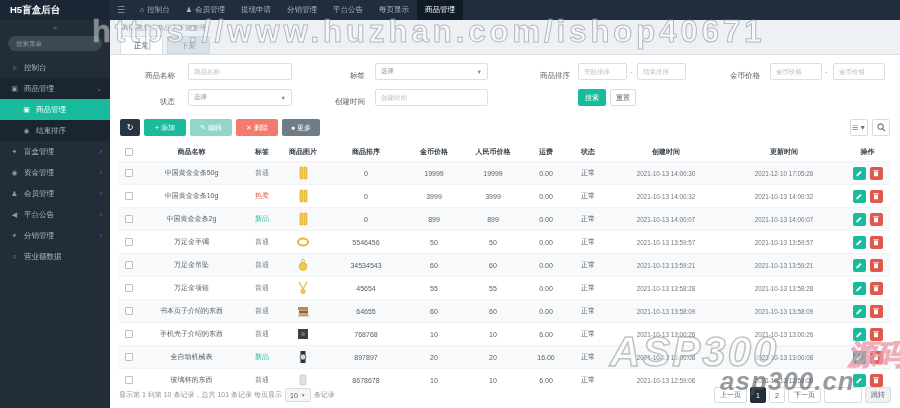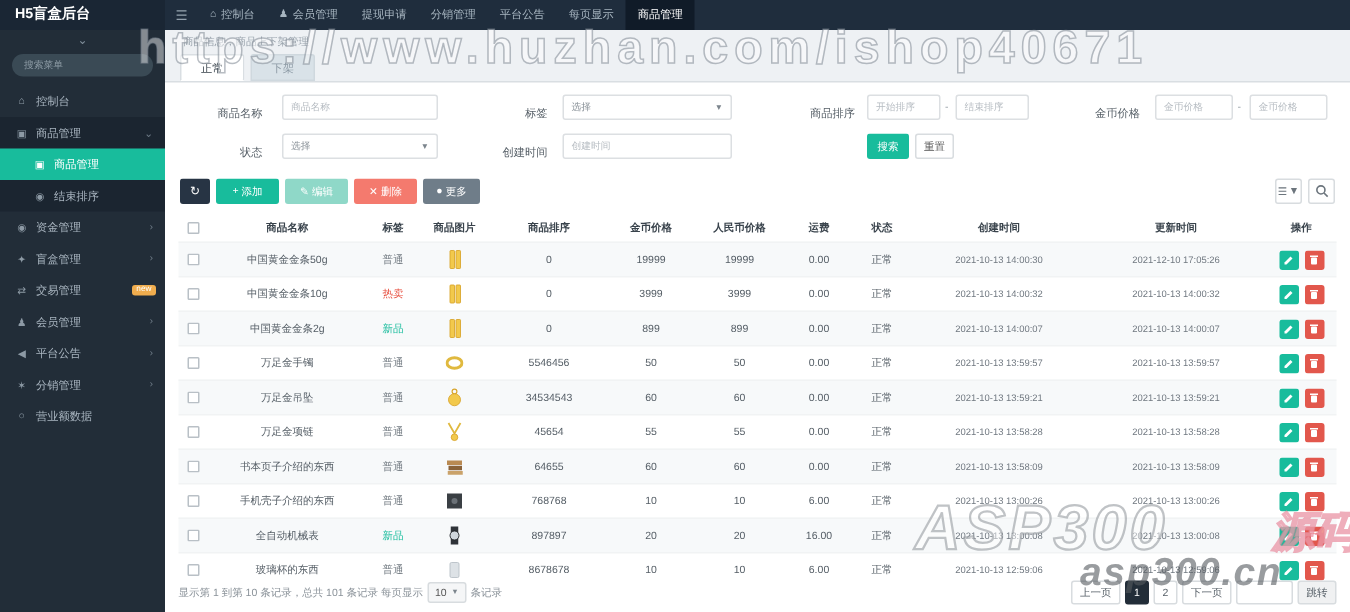--- a/index.html
+++ b/index.html
@@ -138,33 +138,28 @@
       </div>
       <div class="s-item sub active">
         <span class="ic">▣</span>
         <span>商品管理</span>
       </div>
       <div class="s-item sub">
         <span class="ic">◉</span>
         <span>结束排序</span>
       </div>
       <div class="s-item">
+        <span class="ic">✦</span>
+        <span>盲盒管理</span>
+        <span class="s-chev">›</span>
+      </div>
+      <div class="s-item">
         <span class="ic">◉</span>
         <span>资金管理</span>
         <span class="s-chev">›</span>
-      </div>
-      <div class="s-item">
-        <span class="ic">✦</span>
-        <span>盲盒管理</span>
-        <span class="s-chev">›</span>
-      </div>
-      <div class="s-item">
-        <span class="ic">⇄</span>
-        <span>交易管理</span>
-        <span class="s-badge">new</span>
       </div>
       <div class="s-item">
         <span class="ic">♟</span>
         <span>会员管理</span>
         <span class="s-chev">›</span>
       </div>
       <div class="s-item">
         <span class="ic">◀</span>
         <span>平台公告</span>
         <span class="s-chev">›</span>

